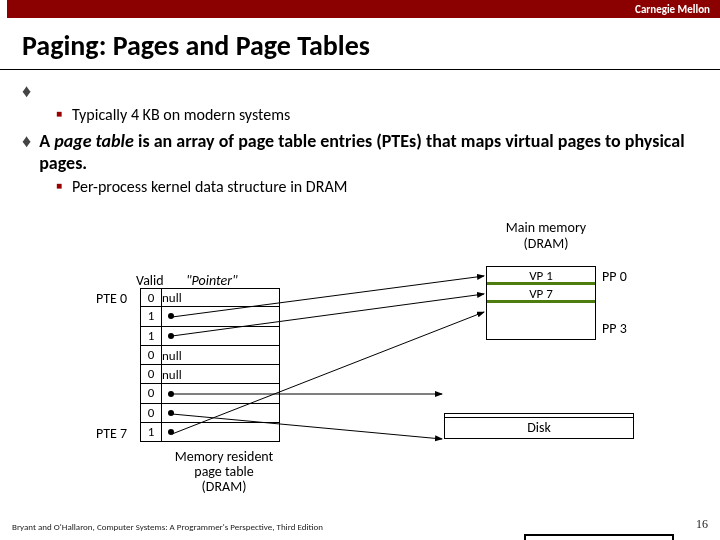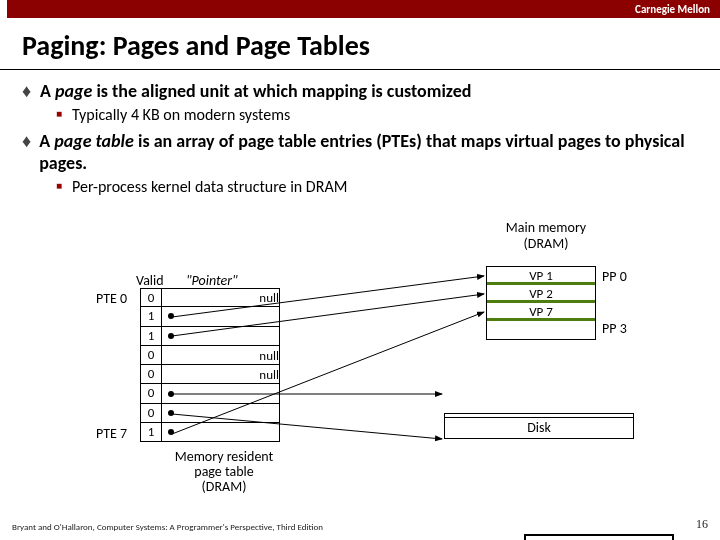--- a/index.html
+++ b/index.html
@@ -35,21 +35,21 @@
   .pte-label-0 { position: absolute; left: 72px; top: 16px; font-size: 14px; }
   .pte-label-7 { position: absolute; left: 72px; top: 151px; font-size: 14px; }
   .hdr-valid  { position: absolute; left: 112px; top: -2px; font-size: 14px; }
   .hdr-ptr    { position: absolute; left: 162px; top: -2px; font-size: 14px; font-style: italic; }
 
   .valid-col { position: absolute; left: 116px; top: 14px; width: 22px; }
   .valid-col div { border: 1px solid #000; border-top: none; height: 19.3px; text-align: center; font-size: 13px; line-height: 18px; }
   .valid-col div:first-child { border-top: 1px solid #000; }
 
   .ptr-col { position: absolute; left: 138px; top: 14px; width: 118px; }
-  .ptr-col .row { border: 1px solid #000; border-left: none; border-top: none; height: 19.3px; display: flex; align-items: center; justify-content: flex-end; font-size: 13px; position: relative; }
+  .ptr-col .row { border: 1px solid #000; border-left: none; border-top: none; height: 19.3px; display: flex; align-items: center; justify-content: flex-start; font-size: 13px; position: relative; }
   .ptr-col .row:first-child { border-top: 1px solid #000; }
   .dot { width: 6px; height: 6px; background: #000; border-radius: 50%; position: absolute; left: 6px; top: 50%; transform: translateY(-50%); }
 
   .pt-caption { position: absolute; left: 135px; top: 175px; width: 130px; text-align: center; font-size: 14px; line-height: 15px; }
 
   .mm-box  { position: absolute; left: 462px; top: -8px; width: 110px; height: 74px; border: 1px solid #000; background: #fff; }
   .mm-row  { height: 18px; border-bottom: 3px solid #4d7c0f; text-align: center; font-size: 13px; line-height: 17px; }
   .mm-row:last-child { border-bottom: none; }
   .mm-pp0  { position: absolute; left: 578px; top: -6px; font-size: 14px; }
   .mm-pp3  { position: absolute; left: 578px; top: 46px; font-size: 14px; }
@@ -70,23 +70,20 @@
   <span>Carnegie Mellon</span>
 </div>
 
 <div class="title">Paging: Pages and Page Tables</div>
 <hr class="title-rule">
 
 <div class="content">
 
   <div class="b1">
     <span class="mk">♦</span>
-    <span>
-      <span>A </span><span class="em">page</span><span> is the aligned unit at which mapping is customized</span>
-    </span>
   </div>
   <div class="b2">
     <span class="mk">■</span>
     <span>Typically 4 KB on modern systems</span>
   </div>
 
   <div class="b1">
     <span class="mk">♦</span>
     <span>
       <span>A </span><span class="em">page table</span><span> is an array of page table entries (PTEs) that maps virtual pages to physical pages.</span>
@@ -152,21 +149,20 @@
     </div>
 
     <div class="pt-caption">
       <div>Memory resident</div>
       <div>page table</div>
       <div>(DRAM)</div>
     </div>
 
     <div class="mm-box">
       <div class="mm-row">VP 1</div>
-      <div class="mm-row">VP 2</div>
       <div class="mm-row">VP 7</div>
       <div class="mm-row"></div>
     </div>
     <div class="mm-pp0">PP 0</div>
     <div class="mm-pp3">PP 3</div>
 
     <div class="other-box">Other devices</div>
     <div class="disk-box">Disk</div>
 
     <div class="dsm-box">

